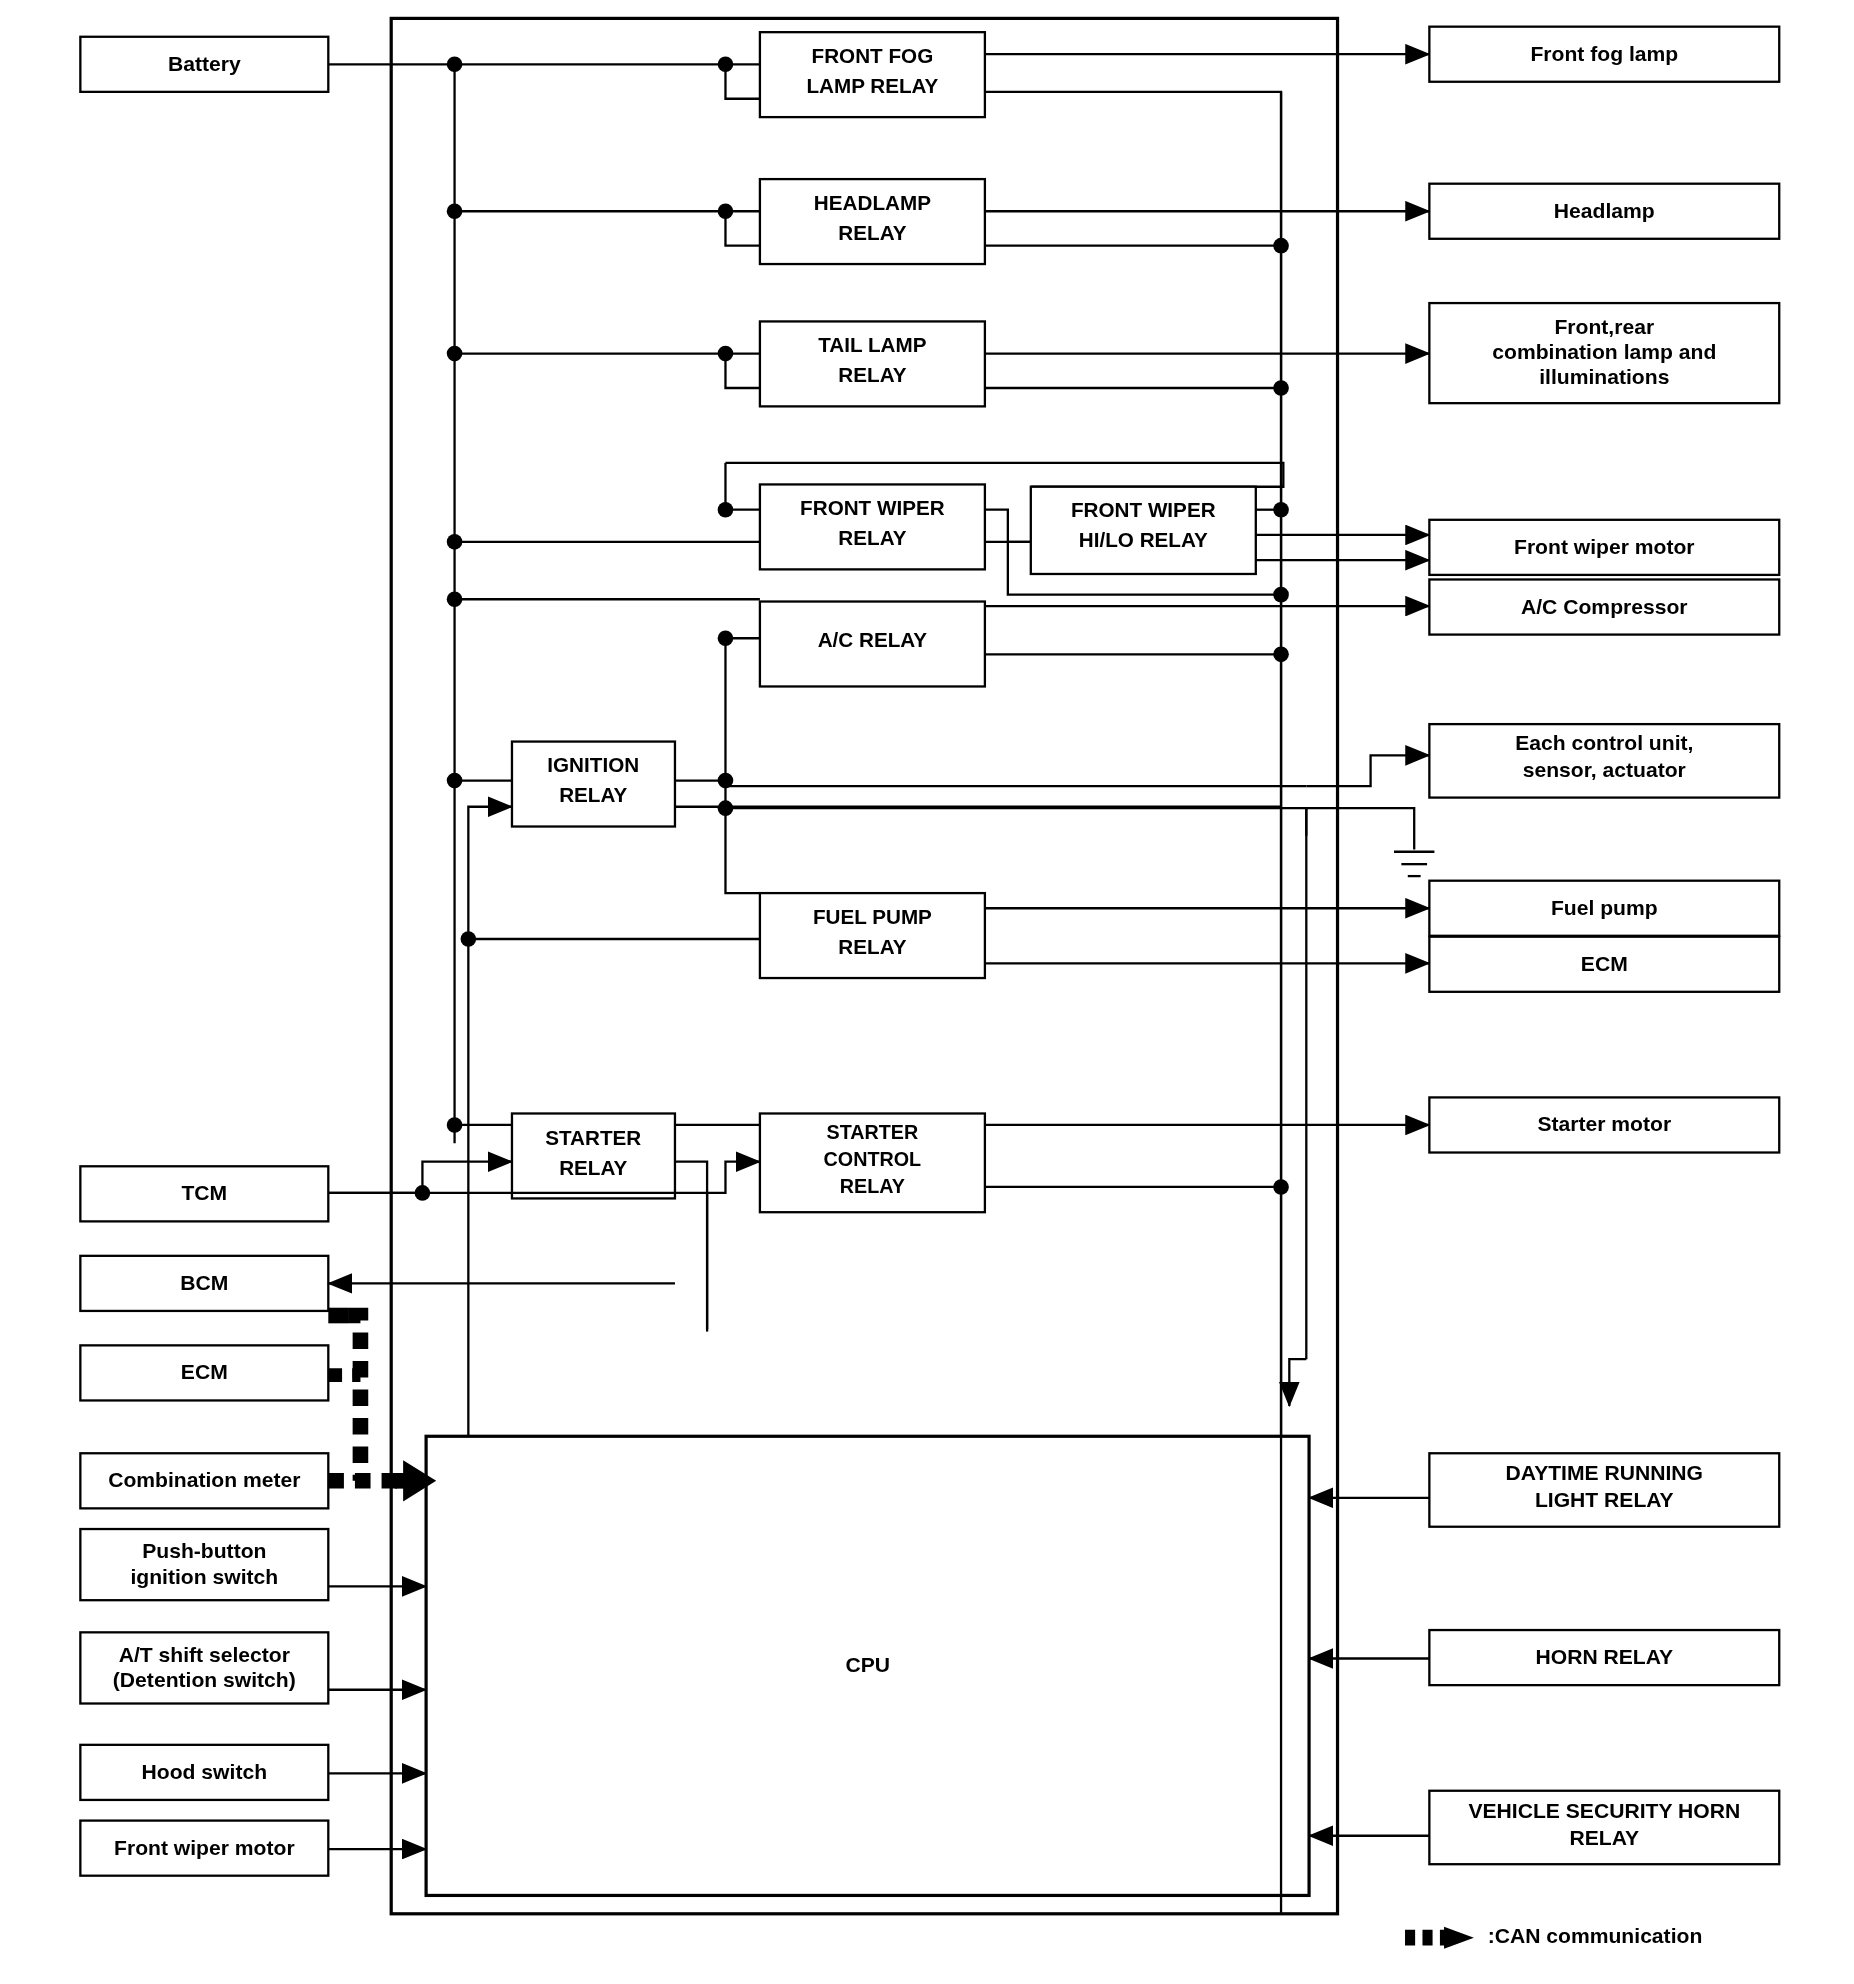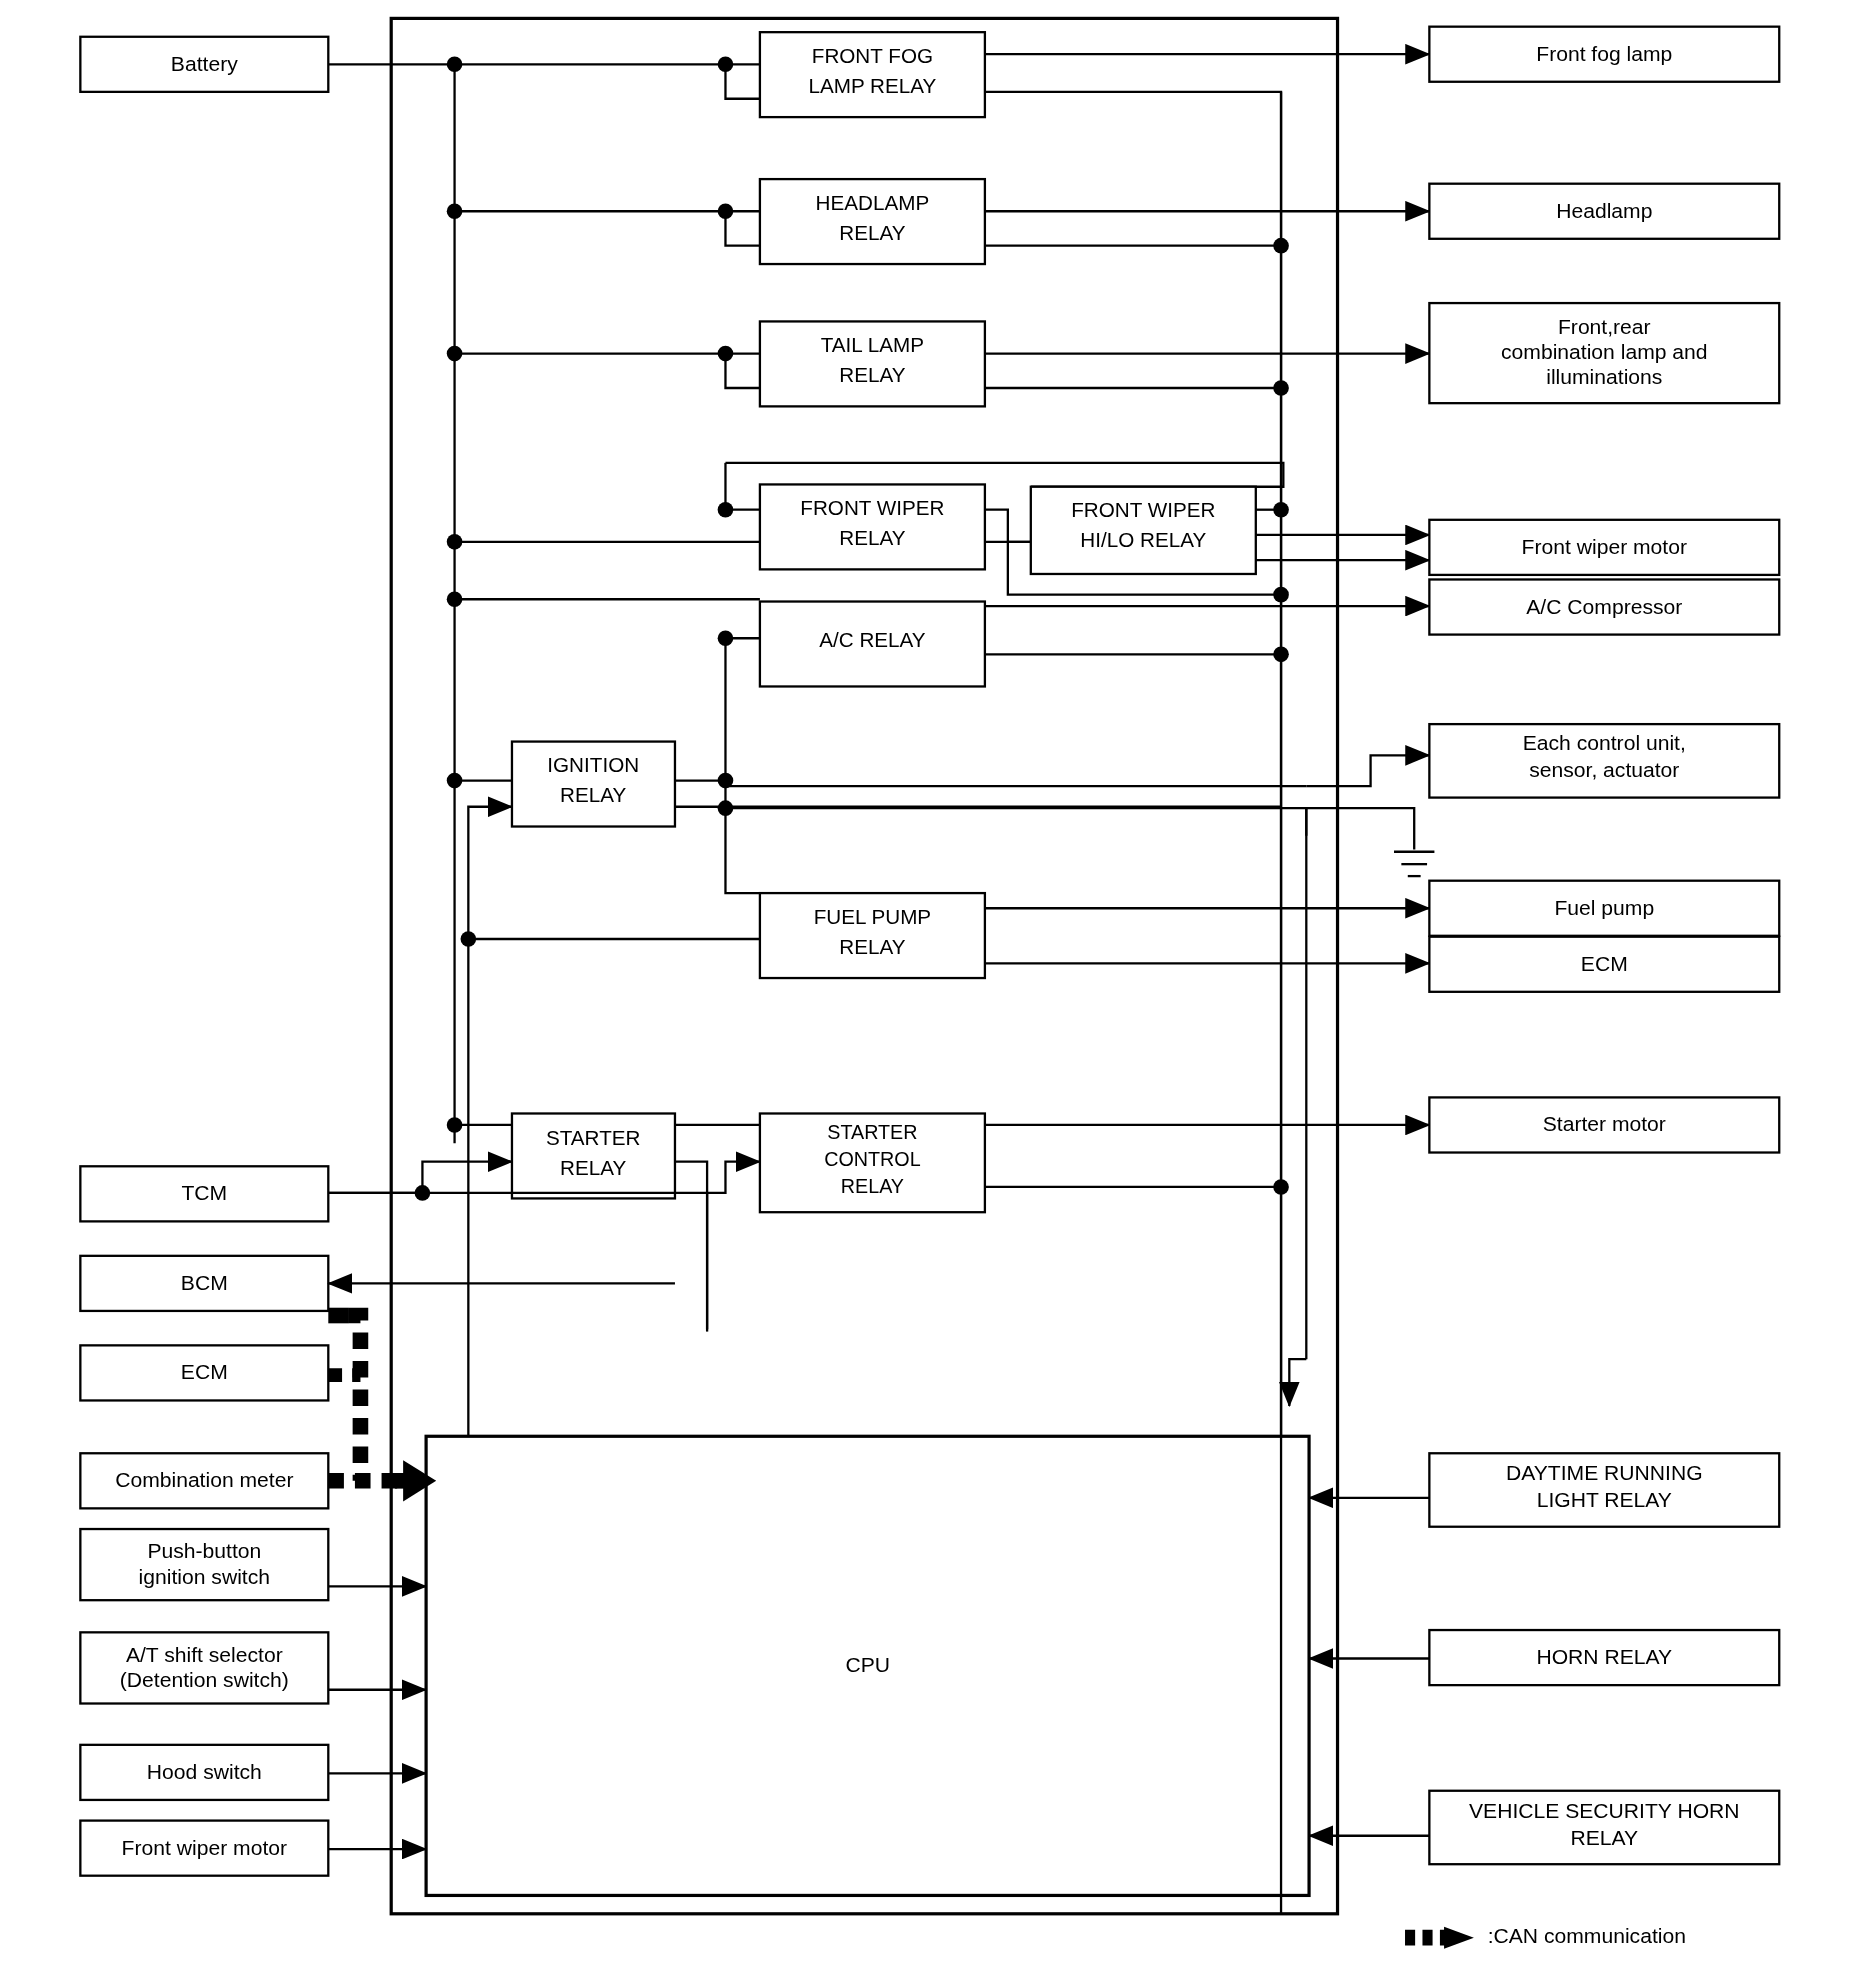--- a/index.html
+++ b/index.html
@@ -1,17 +1,17 @@
 <!DOCTYPE html>
 <html style="font-size:7.3px"><head>
 <meta charset="utf-8">
 <style>
   html,body{margin:0;padding:0;background:#ffffff;}
   body{font-family:"Liberation Sans",sans-serif;}
-  #stage{position:relative;width:1855px;height:1985px;background:#fff;}
+  #stage{position:relative;width:1855px;height:1985px;background:#fff;font-weight:bold;}
   svg{display:block;}
   .bx{fill:#ffffff;stroke:#000000;stroke-width:5;}
   .ipdm{fill:none;stroke:#000000;stroke-width:7;}
   .cpu{fill:none;stroke:#000000;stroke-width:7;}
   .wire{stroke:#000000;stroke-width:5;fill:none;}
   .lbl{font-family:"Liberation Sans",sans-serif;font-size:45px;fill:#000;text-anchor:middle;dominant-baseline:middle;}
   .lblS{font-family:"Liberation Sans",sans-serif;font-size:43px;fill:#000;text-anchor:middle;dominant-baseline:middle;}
   .lblL{font-family:"Liberation Sans",sans-serif;font-size:46px;fill:#000;text-anchor:middle;dominant-baseline:middle;}
   .legend{font-family:"Liberation Sans",sans-serif;font-size:46px;fill:#000;text-anchor:start;dominant-baseline:middle;}
   .jd{fill:#000;}

